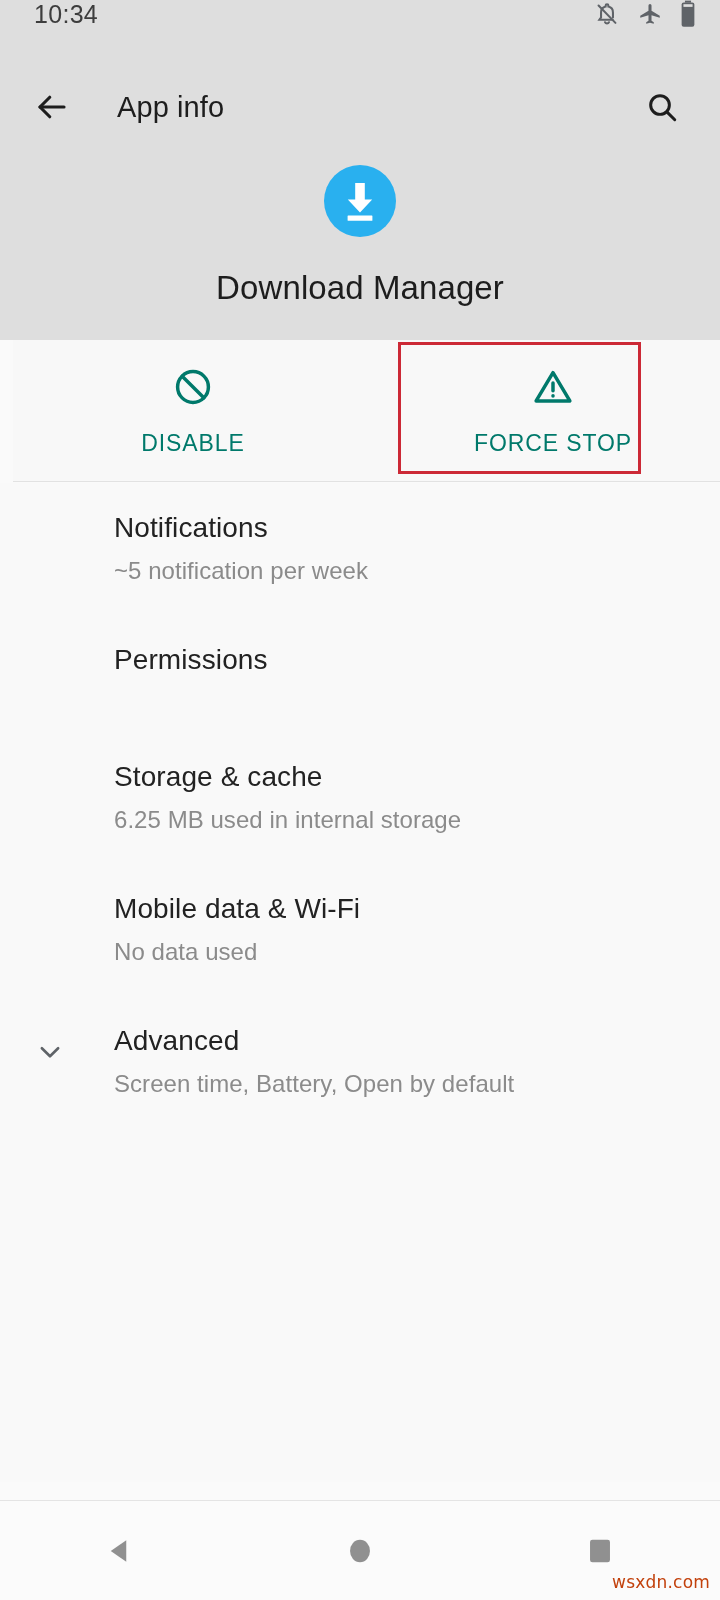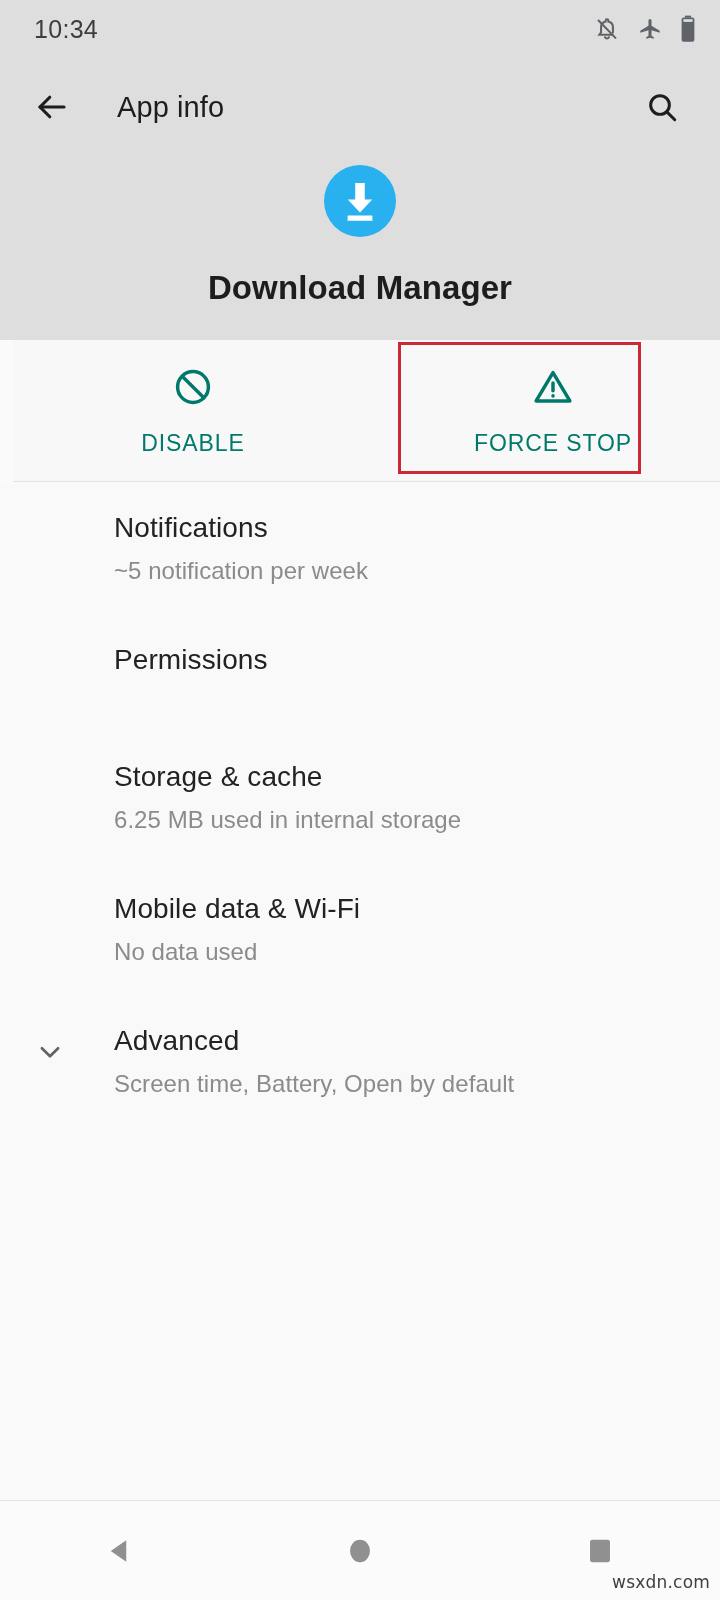--- a/index.html
+++ b/index.html
@@ -17,21 +17,21 @@
 
   
   .header-block {
     position:absolute; left:0; top:0;
     width:720px; height:340px;
     background:#dedede;
   }
   .status-bar {
     position:absolute; left:0; top:0;
     width:720px; height:58px;
-    display:flex; align-items:center;
+    display:flex; align-items:flex-start;
     justify-content:space-between;
     padding:0 24px 0 34px;
   }
   .status-time {
     font-size:25px; color:#3d3d3d;
     letter-spacing:0.3px;
   }
   .status-icons {
     display:flex; align-items:center; gap:17px;
   }
@@ -68,21 +68,20 @@
     width:72px; height:72px;
     border-radius:50%;
     background:#29b0ef;
     display:flex; align-items:center; justify-content:center;
     position:relative;
   }
   .app-name {
     margin-top:32px;
     font-size:33px; color:#1d1d1d;
     letter-spacing:0.1px;
-    font-weight:bold;
   }
 
   
   .action-row {
     position:absolute; left:13px; top:340px;
     width:720px; height:142px;
     background:#f8f8f8;
     display:flex;
     border-bottom:1px solid #e2e2e2;
   }
@@ -142,21 +141,21 @@
     background:#fbfbfb;
     border-top:1px solid #e4e4e4;
     display:flex; align-items:center;
   }
   .nav-btn {
     flex:1;
     display:flex; align-items:center; justify-content:center;
   }
   .watermark {
     position:absolute; right:10px; bottom:8px;
-    font-size:17px; color:#404040;
+    font-size:17px; color:#c2410c;
     font-family:"DejaVu Sans", sans-serif;
     letter-spacing:0.2px;
   }
 </style>
 </head>
 <body>
 
 <div class="phone">
 
   <div class="header-block">

